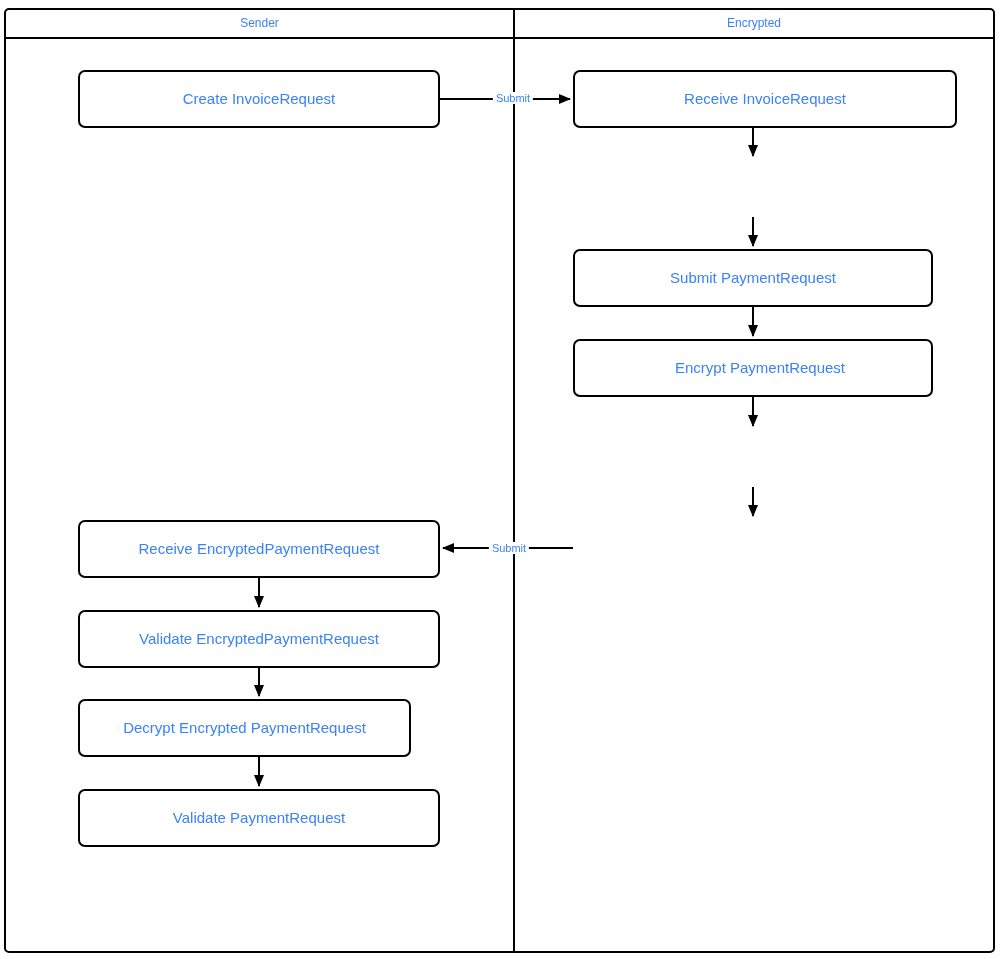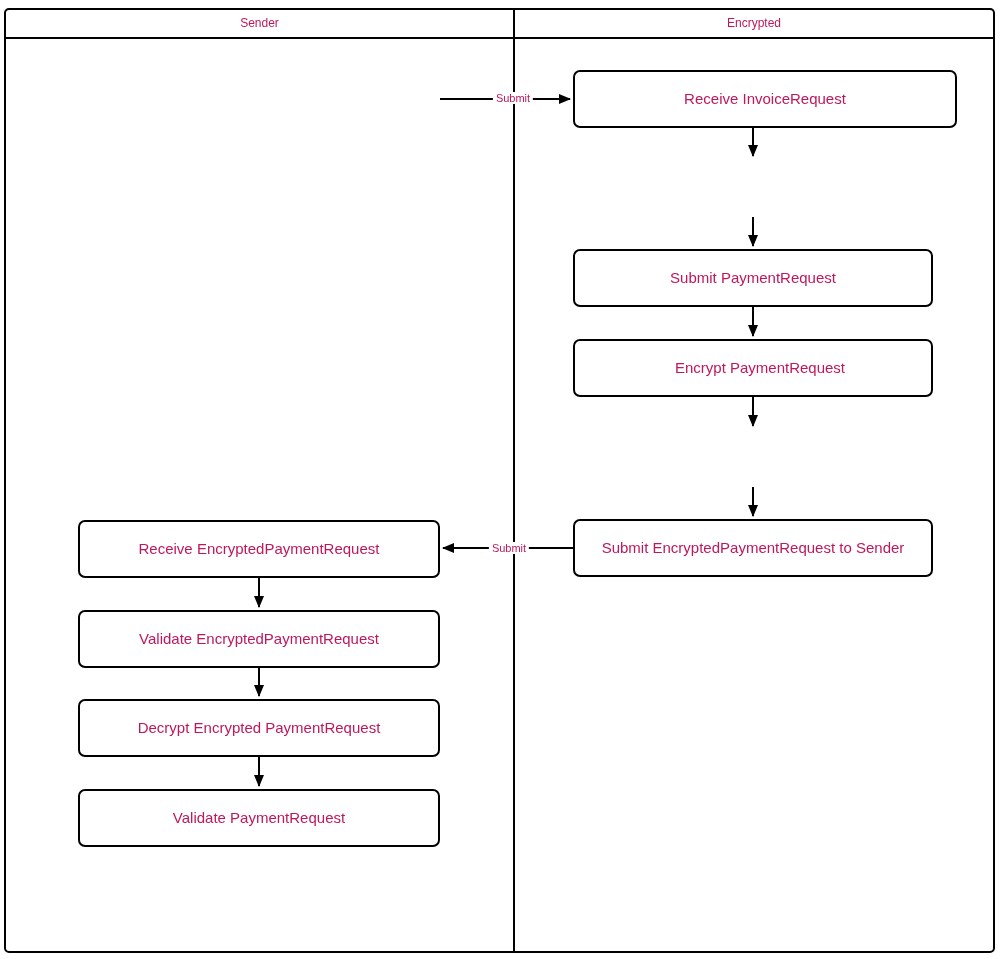--- a/index.html
+++ b/index.html
@@ -6,21 +6,21 @@
     margin: 0;
     padding: 0;
     background: #ffffff;
   }
   .stage {
     position: relative;
     width: 1000px;
     height: 959px;
     background: #ffffff;
     font-family: "Liberation Sans", sans-serif;
-    color: #be185d;
+    color: #3b82f6;
     overflow: hidden;
   }
   .frame {
     position: absolute;
     left: 4px;
     top: 8px;
     width: 991px;
     height: 945px;
     box-sizing: border-box;
     border: 2px solid #000000;
@@ -95,26 +95,26 @@
     <line x1="753" y1="487" x2="753" y2="516" stroke="#000000" stroke-width="2" marker-end="url(#arrow)"></line>
 
     <line x1="259" y1="578" x2="259" y2="607" stroke="#000000" stroke-width="2" marker-end="url(#arrow)"></line>
     <line x1="259" y1="668" x2="259" y2="696" stroke="#000000" stroke-width="2" marker-end="url(#arrow)"></line>
     <line x1="259" y1="757" x2="259" y2="786" stroke="#000000" stroke-width="2" marker-end="url(#arrow)"></line>
   </svg>
 
   <div class="lane-header sender">Sender</div>
   <div class="lane-header receiver">Encrypted</div>
 
+  <div class="node" style="left:78px; top:70px; width:362px; height:58px;">Create InvoiceRequest</div>
   <div class="node" style="left:78px; top:610px; width:362px; height:58px;">Validate EncryptedPaymentRequest</div>
   <div class="node" style="left:78px; top:520px; width:362px; height:58px;">Receive EncryptedPaymentRequest</div>
-  <div class="node" style="left:78px; top:699px; width:362px; height:58px;">Decrypt Encrypted PaymentRequest</div>
+  <div class="node" style="left:78px; top:699px; width:333px; height:58px;">Decrypt Encrypted PaymentRequest</div>
   <div class="node" style="left:78px; top:789px; width:362px; height:58px;">Validate PaymentRequest</div>
 
   <div class="node" style="left:573px; top:70px; width:384px; height:58px;">Receive InvoiceRequest</div>
   <div class="node" style="left:573px; top:249px; width:360px; height:58px;">Submit PaymentRequest</div>
   <div class="node" style="left:573px; top:339px; width:360px; height:58px;padding-left:24px;">Encrypt PaymentRequest</div>
-  <div class="node" style="left:573px; top:519px; width:360px; height:58px;">Submit EncryptedPaymentRequest to Sender</div>
 
   <span class="edge-label" style="left:513px; top:98px;">Submit</span>
   <span class="edge-label" style="left:509px; top:548px;">Submit</span>
 
 </div>
 
 </body></html>

